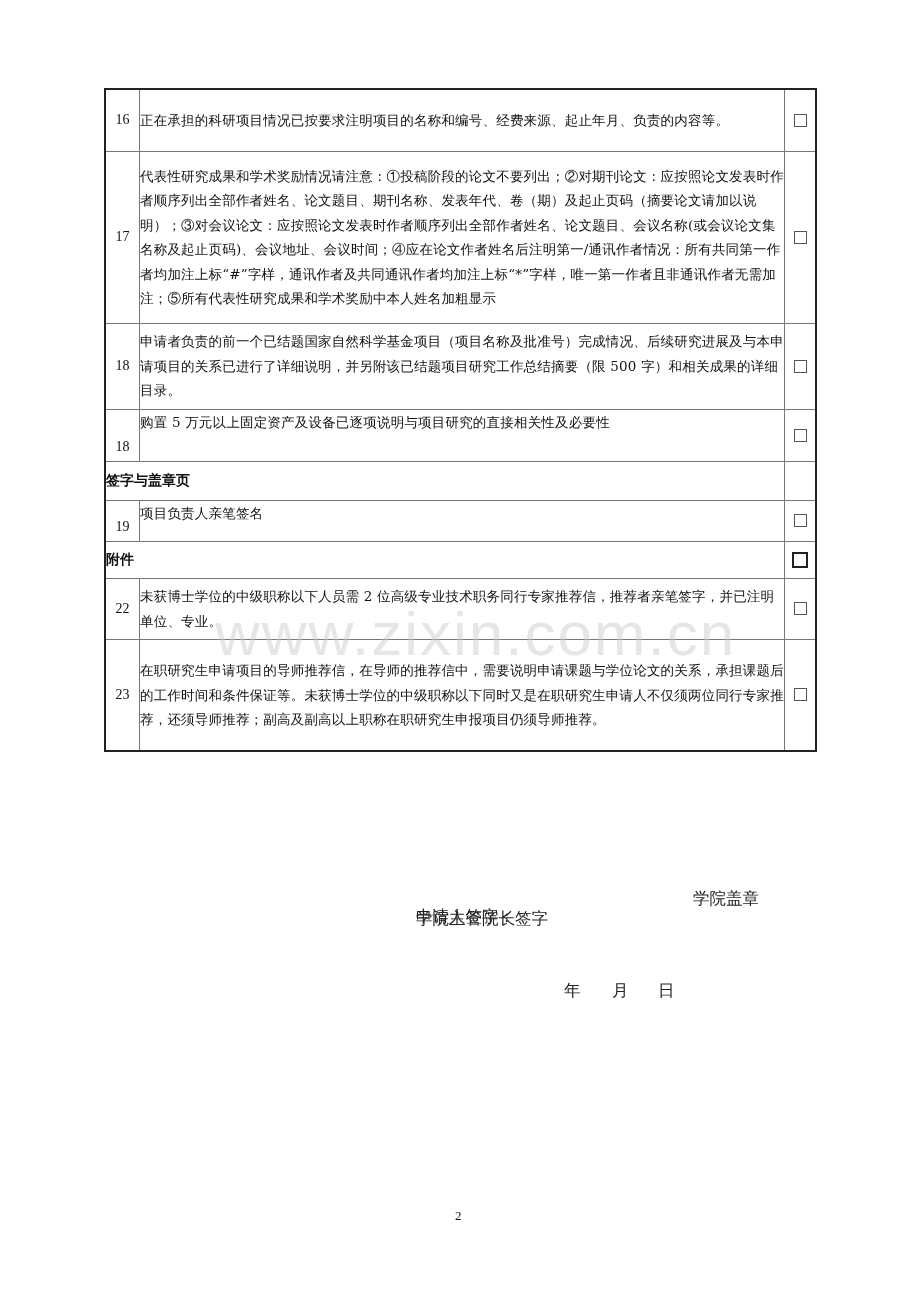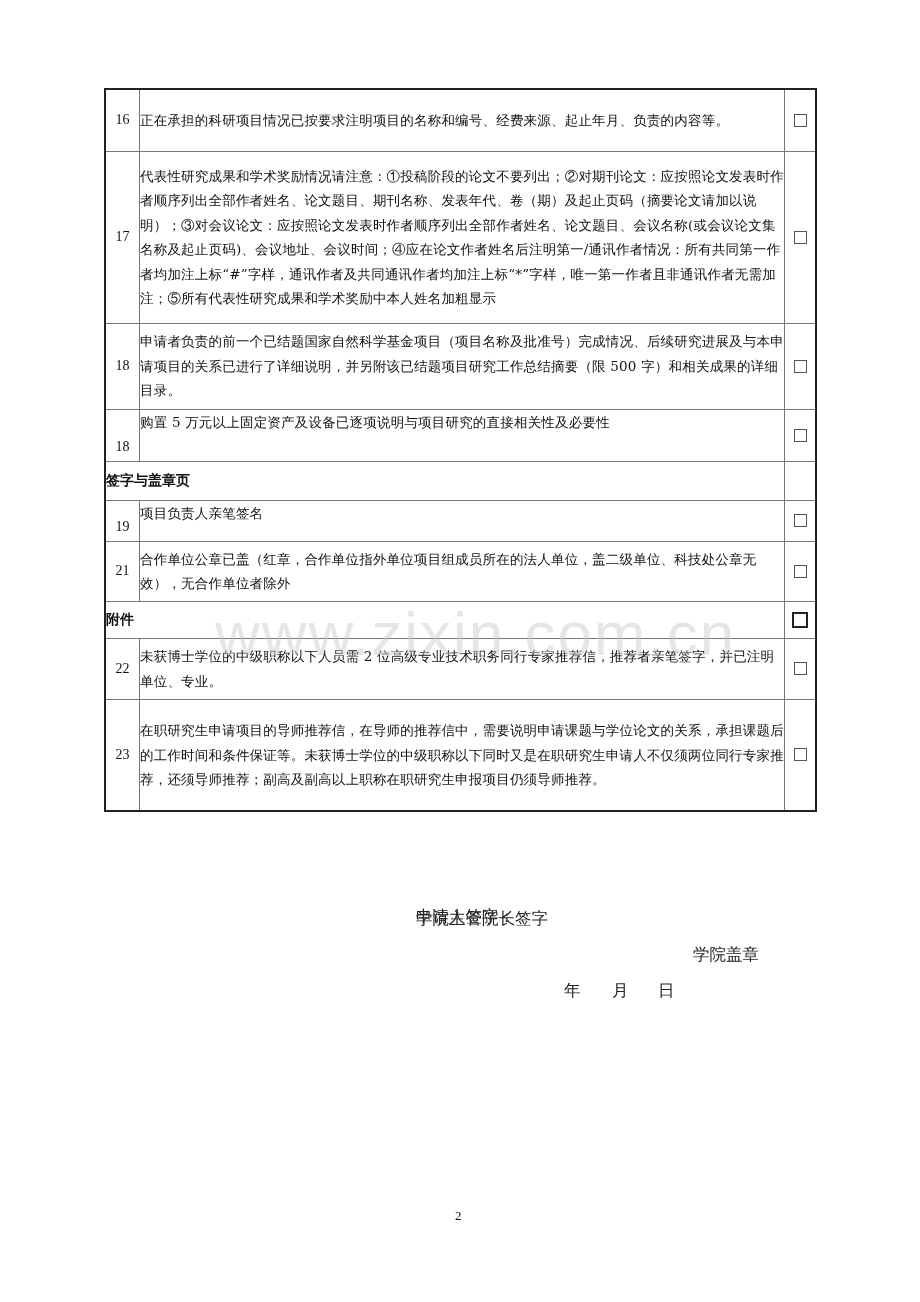--- a/index.html
+++ b/index.html
@@ -53,25 +53,20 @@
         </tr>
         <tr style="height: 39px;">
           <td colspan="2" class="section">签字与盖章页</td>
           <td class="check"></td>
         </tr>
         <tr style="height: 41px;">
           <td class="num bottom">19</td>
           <td class="text top">项目负责人亲笔签名</td>
           <td class="check"><span class="box"></span></td>
         </tr>
-        <tr style="height: 60px;">
-          <td class="num">21</td>
-          <td class="text">合作单位公章已盖（红章，合作单位指外单位项目组成员所在的法人单位，盖二级单位、科技处公章无效），无合作单位者除外</td>
-          <td class="check"><span class="box"></span></td>
-        </tr>
         <tr style="height: 37px;">
           <td colspan="2" class="section">附件</td>
           <td class="check"><span class="box bold"></span></td>
         </tr>
         <tr style="height: 61px;">
           <td class="num">22</td>
           <td class="text">未获博士学位的中级职称以下人员需 2 位高级专业技术职务同行专家推荐信，推荐者亲笔签字，并已注明单位、专业。</td>
           <td class="check"><span class="box"></span></td>
         </tr>
         <tr style="height: 112px;">
@@ -79,19 +74,19 @@
           <td class="text">在职研究生申请项目的导师推荐信，在导师的推荐信中，需要说明申请课题与学位论文的关系，承担课题后的工作时间和条件保证等。未获博士学位的中级职称以下同时又是在职研究生申请人不仅须两位同行专家推荐，还须导师推荐；副高及副高以上职称在职研究生申报项目仍须导师推荐。</td>
           <td class="check"><span class="box"></span></td>
         </tr>
       </tbody>
   </table>
 
   <div class="watermark">www.zixin.com.cn</div>
 
   <div class="sig" style="left:416px; top:906px;">申请人签字：</div>
   <div class="sig" style="left:416px; top:908px;">学院主管院长签字</div>
-  <div class="sig" style="left:693px; top:944px;">学院盖章</div>
+  <div class="sig" style="left:693px; top:888px;">学院盖章</div>
   <div class="sig" style="left:564px; top:980px;">年</div>
   <div class="sig" style="left:612px; top:980px;">月</div>
   <div class="sig" style="left:658px; top:980px;">日</div>
 
   <div class="pagenum">2</div>
 </div>
 
 </body></html>

